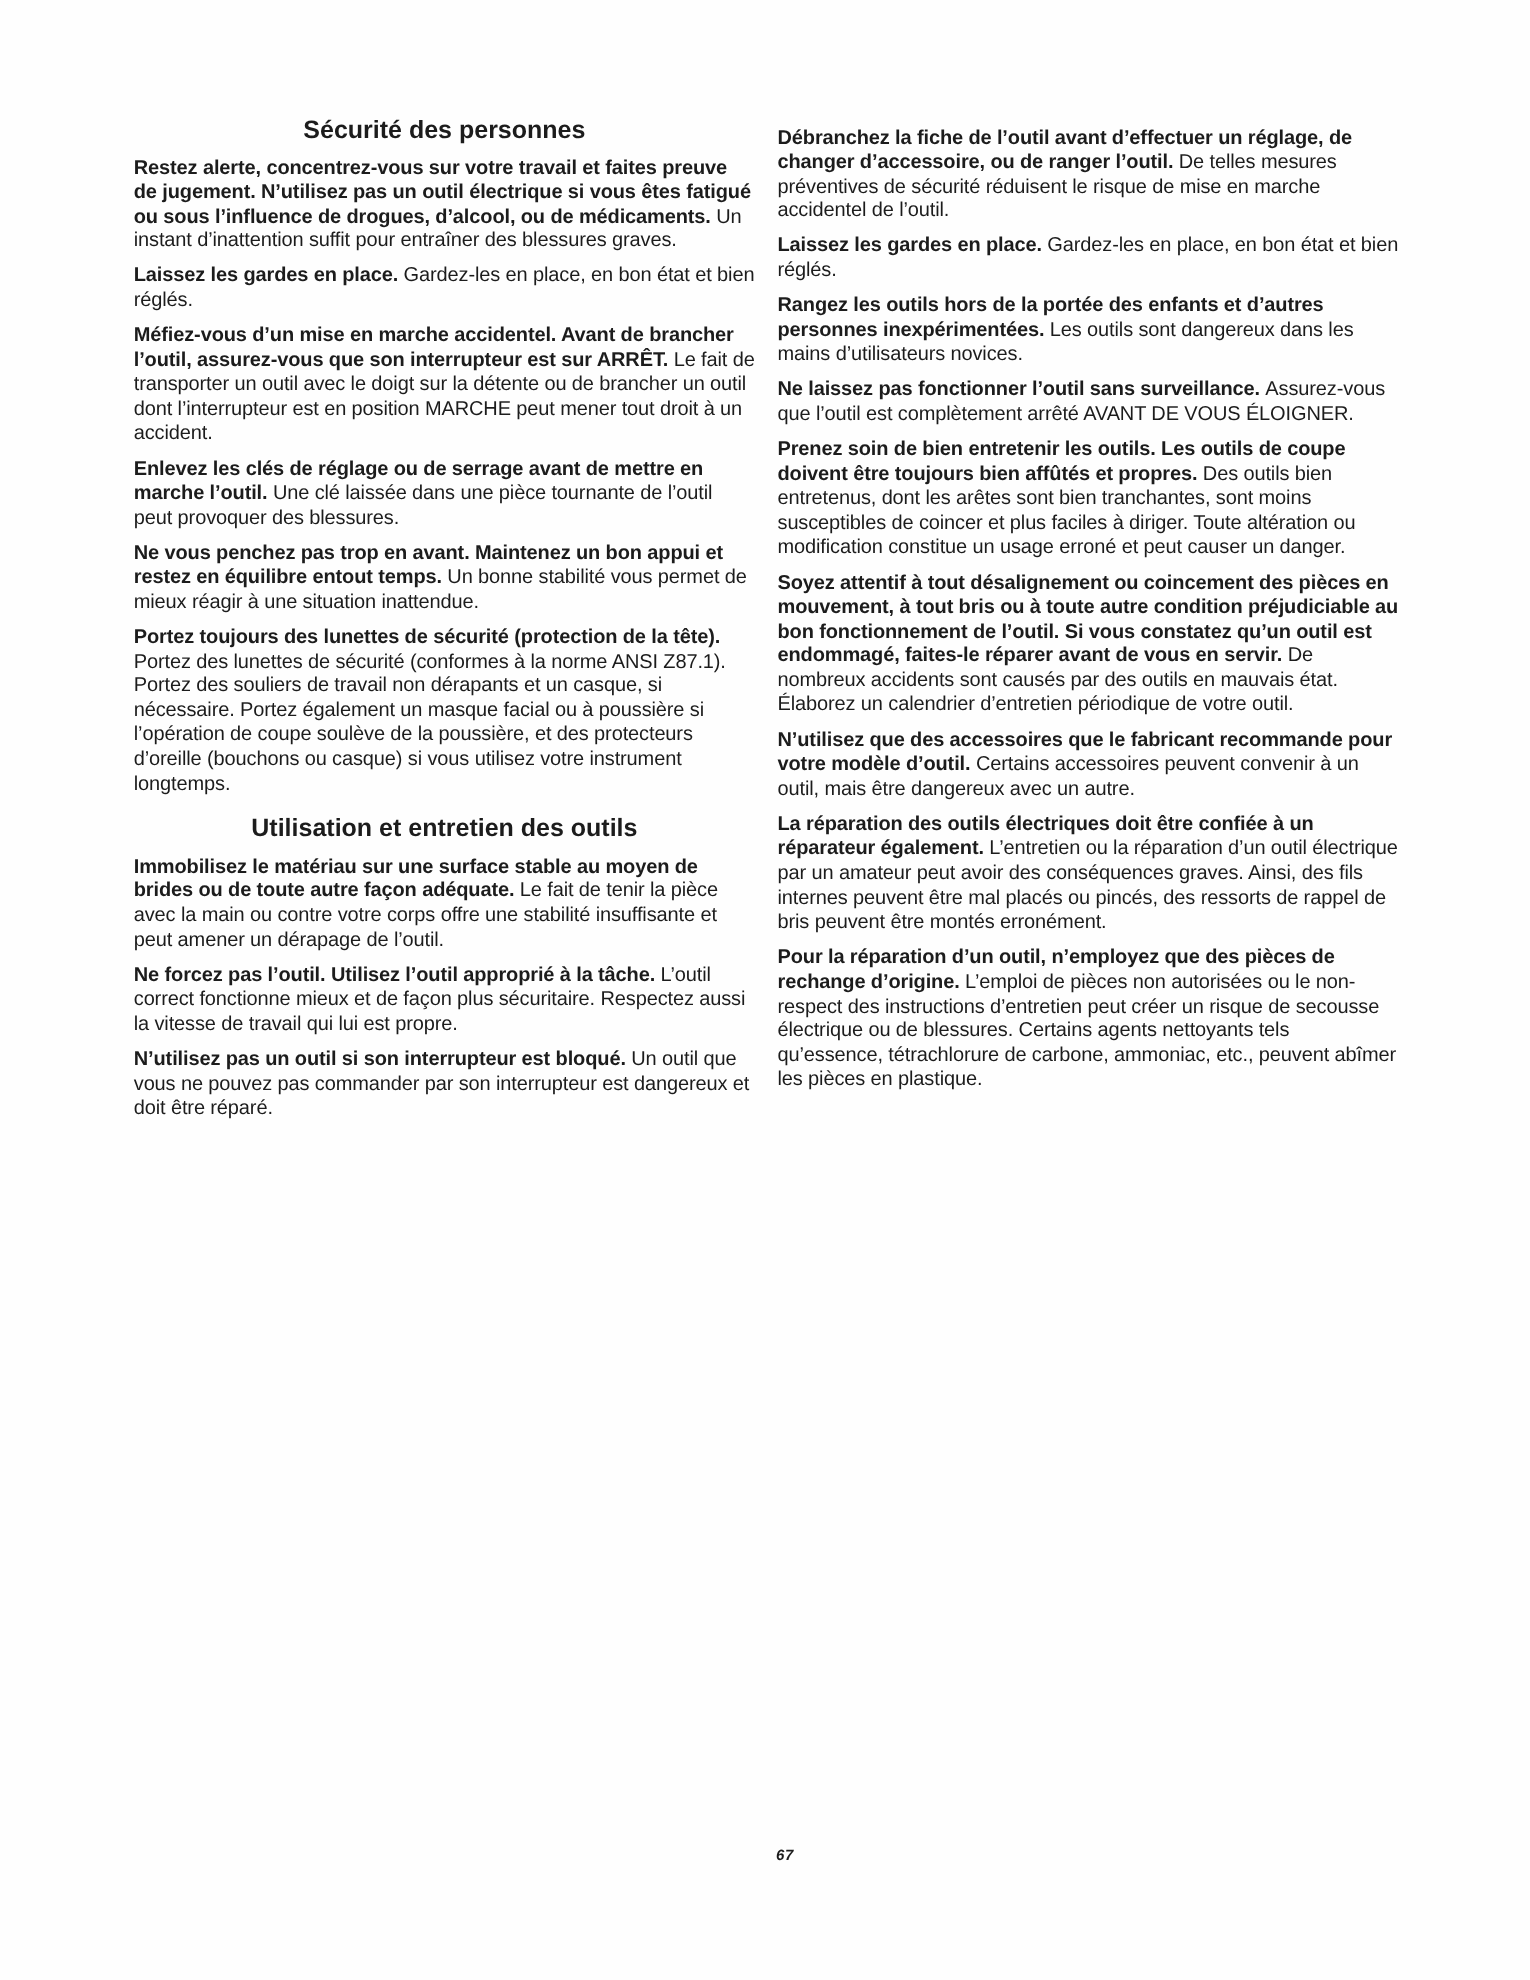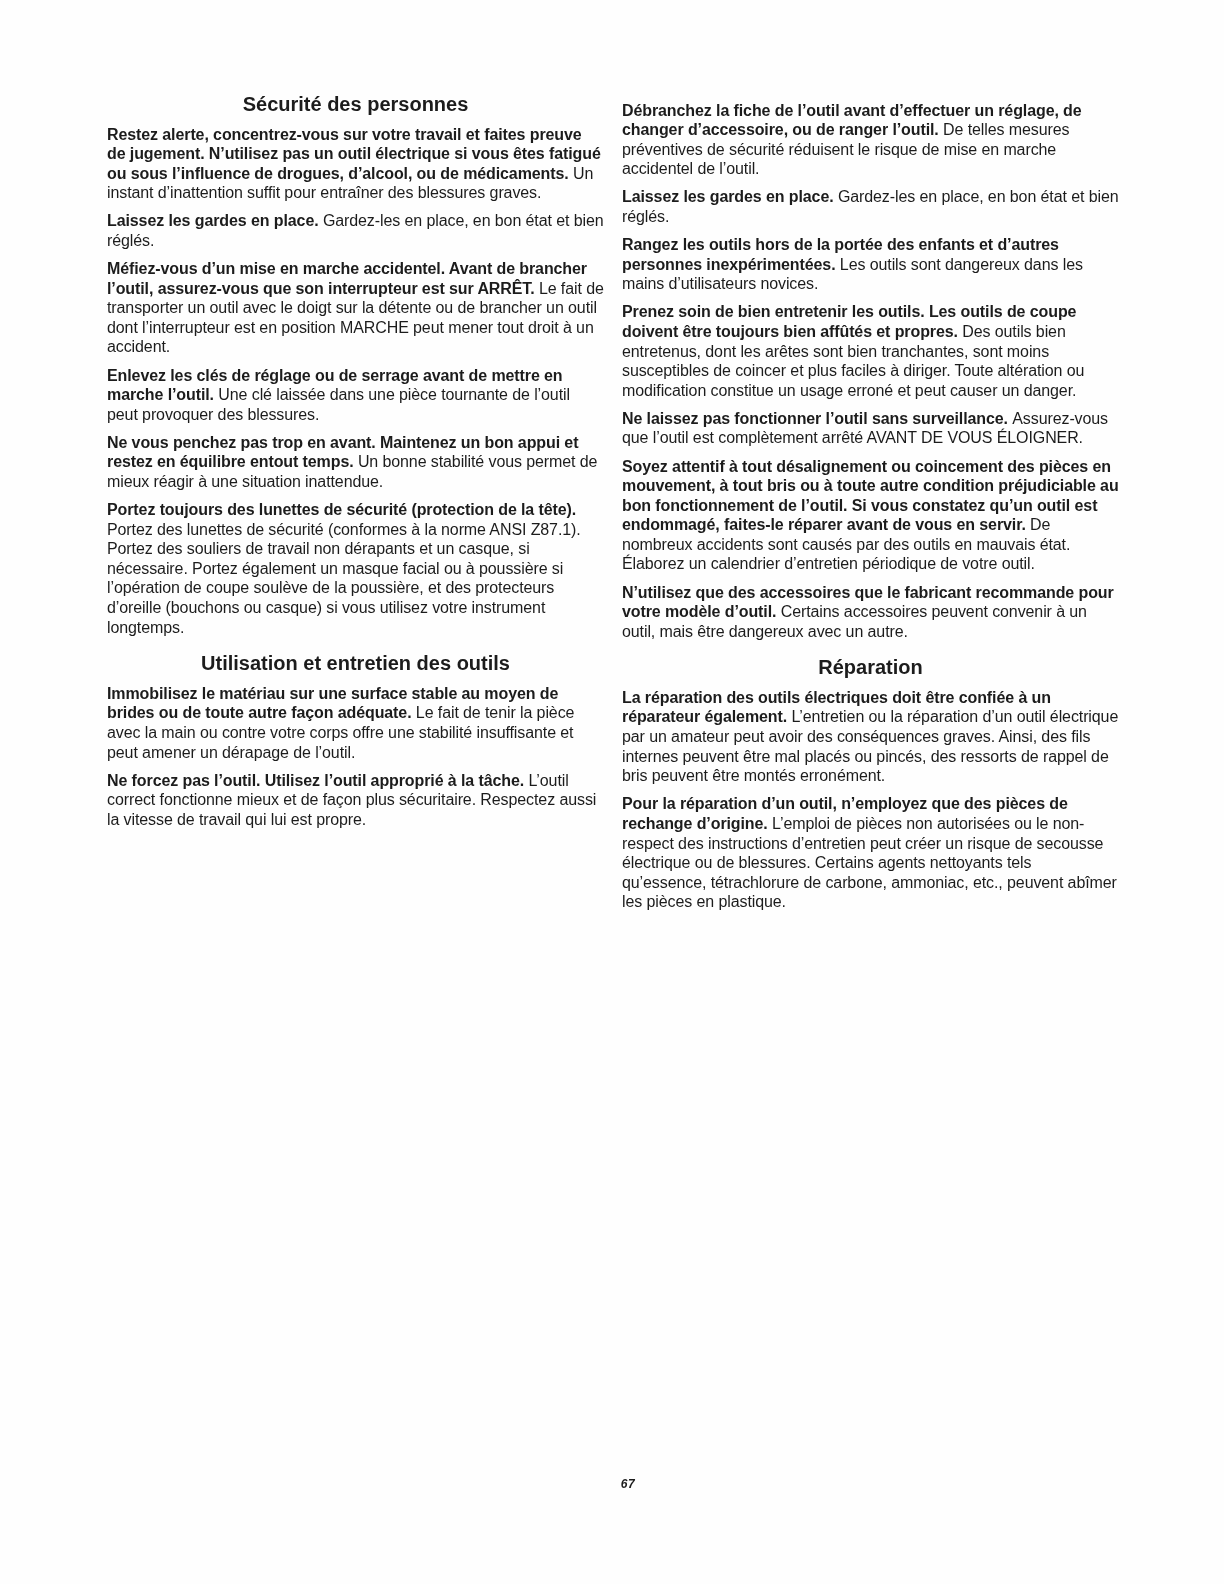--- a/index.html
+++ b/index.html
@@ -61,30 +61,30 @@
         <h2 class="section-heading">Sécurité des personnes</h2>
         <p class="para"><strong>Restez alerte, concentrez-vous sur votre travail et faites preuve de jugement. N’utilisez pas un outil électrique si vous êtes fatigué ou sous l’influence de drogues, d’alcool, ou de médicaments. </strong><span>Un instant d’inattention suffit pour entraîner des blessures graves.</span></p>
         <p class="para"><strong>Laissez les gardes en place. </strong><span>Gardez-les en place, en bon état et bien réglés.</span></p>
         <p class="para"><strong>Méfiez-vous d’un mise en marche accidentel. Avant de brancher l’outil, assurez-vous que son interrupteur est sur ARRÊT. </strong><span>Le fait de transporter un outil avec le doigt sur la détente ou de brancher un outil dont l’interrupteur est en position MARCHE peut mener tout droit à un accident.</span></p>
         <p class="para"><strong>Enlevez les clés de réglage ou de serrage avant de mettre en marche l’outil. </strong><span>Une clé laissée dans une pièce tournante de l’outil peut provoquer des blessures.</span></p>
         <p class="para"><strong>Ne vous penchez pas trop en avant. Maintenez un bon appui et restez en équilibre entout temps. </strong><span>Un bonne stabilité vous permet de mieux réagir à une situation inattendue.</span></p>
         <p class="para"><strong>Portez toujours des lunettes de sécurité (protection de la tête). </strong><span>Portez des lunettes de sécurité (conformes à la norme ANSI Z87.1). Portez des souliers de travail non dérapants et un casque, si nécessaire. Portez également un masque facial ou à poussière si l’opération de coupe soulève de la poussière, et des protecteurs d’oreille (bouchons ou casque) si vous utilisez votre instrument longtemps.</span></p>
         <h2 class="section-heading">Utilisation et entretien des outils</h2>
         <p class="para"><strong>Immobilisez le matériau sur une surface stable au moyen de brides ou de toute autre façon adéquate. </strong><span>Le fait de tenir la pièce avec la main ou contre votre corps offre une stabilité insuffisante et peut amener un dérapage de l’outil.</span></p>
         <p class="para"><strong>Ne forcez pas l’outil. Utilisez l’outil approprié à la tâche. </strong><span>L’outil correct fonctionne mieux et de façon plus sécuritaire. Respectez aussi la vitesse de travail qui lui est propre.</span></p>
+        <p class="para"><strong>N’utilisez pas un outil si son interrupteur est bloqué. </strong><span>Un outil que vous ne pouvez pas commander par son interrupteur est dangereux et doit être réparé.</span></p>
       </div>
     <div class="col">
         <p class="para"><strong>Débranchez la fiche de l’outil avant d’effectuer un réglage, de changer d’accessoire, ou de ranger l’outil. </strong><span>De telles mesures préventives de sécurité réduisent le risque de mise en marche accidentel de l’outil.</span></p>
         <p class="para"><strong>Laissez les gardes en place. </strong><span>Gardez-les en place, en bon état et bien réglés.</span></p>
         <p class="para"><strong>Rangez les outils hors de la portée des enfants et d’autres personnes inexpérimentées. </strong><span>Les outils sont dangereux dans les mains d’utilisateurs novices.</span></p>
+        <p class="para"><strong>Ne laissez pas fonctionner l’outil sans surveillance. </strong><span>Assurez-vous que l’outil est complètement arrêté AVANT DE VOUS ÉLOIGNER.</span></p>
         <p class="para"><strong>Prenez soin de bien entretenir les outils. Les outils de coupe doivent être toujours bien affûtés et propres. </strong><span>Des outils bien entretenus, dont les arêtes sont bien tranchantes, sont moins susceptibles de coincer et plus faciles à diriger. Toute altération ou modification constitue un usage erroné et peut causer un danger.</span></p>
-        <p class="para"><strong>Ne laissez pas fonctionner l’outil sans surveillance. </strong><span>Assurez-vous que l’outil est complètement arrêté AVANT DE VOUS ÉLOIGNER.</span></p>
         <p class="para"><strong>Soyez attentif à tout désalignement ou coincement des pièces en mouvement, à tout bris ou à toute autre condition préjudiciable au bon fonctionnement de l’outil. Si vous constatez qu’un outil est endommagé, faites-le réparer avant de vous en servir. </strong><span>De nombreux accidents sont causés par des outils en mauvais état. Élaborez un calendrier d’entretien périodique de votre outil.</span></p>
         <p class="para"><strong>N’utilisez que des accessoires que le fabricant recommande pour votre modèle d’outil. </strong><span>Certains accessoires peuvent convenir à un outil, mais être dangereux avec un autre.</span></p>
-        <h2 class="section-heading">Réparation</h2>
         <p class="para"><strong>La réparation des outils électriques doit être confiée à un réparateur également. </strong><span>L’entretien ou la réparation d’un outil électrique par un amateur peut avoir des conséquences graves. Ainsi, des fils internes peuvent être mal placés ou pincés, des ressorts de rappel de bris peuvent être montés erronément.</span></p>
         <p class="para"><strong>Pour la réparation d’un outil, n’employez que des pièces de rechange d’origine. </strong><span>L’emploi de pièces non autorisées ou le non-respect des instructions d’entretien peut créer un risque de secousse électrique ou de blessures. Certains agents nettoyants tels qu’essence, tétrachlorure de carbone, ammoniac, etc., peuvent abîmer les pièces en plastique.</span></p>
       </div>
   </div>
   <div class="page-footer">
     <span>67</span>
   </div>
 </div>
 
 </body></html>

